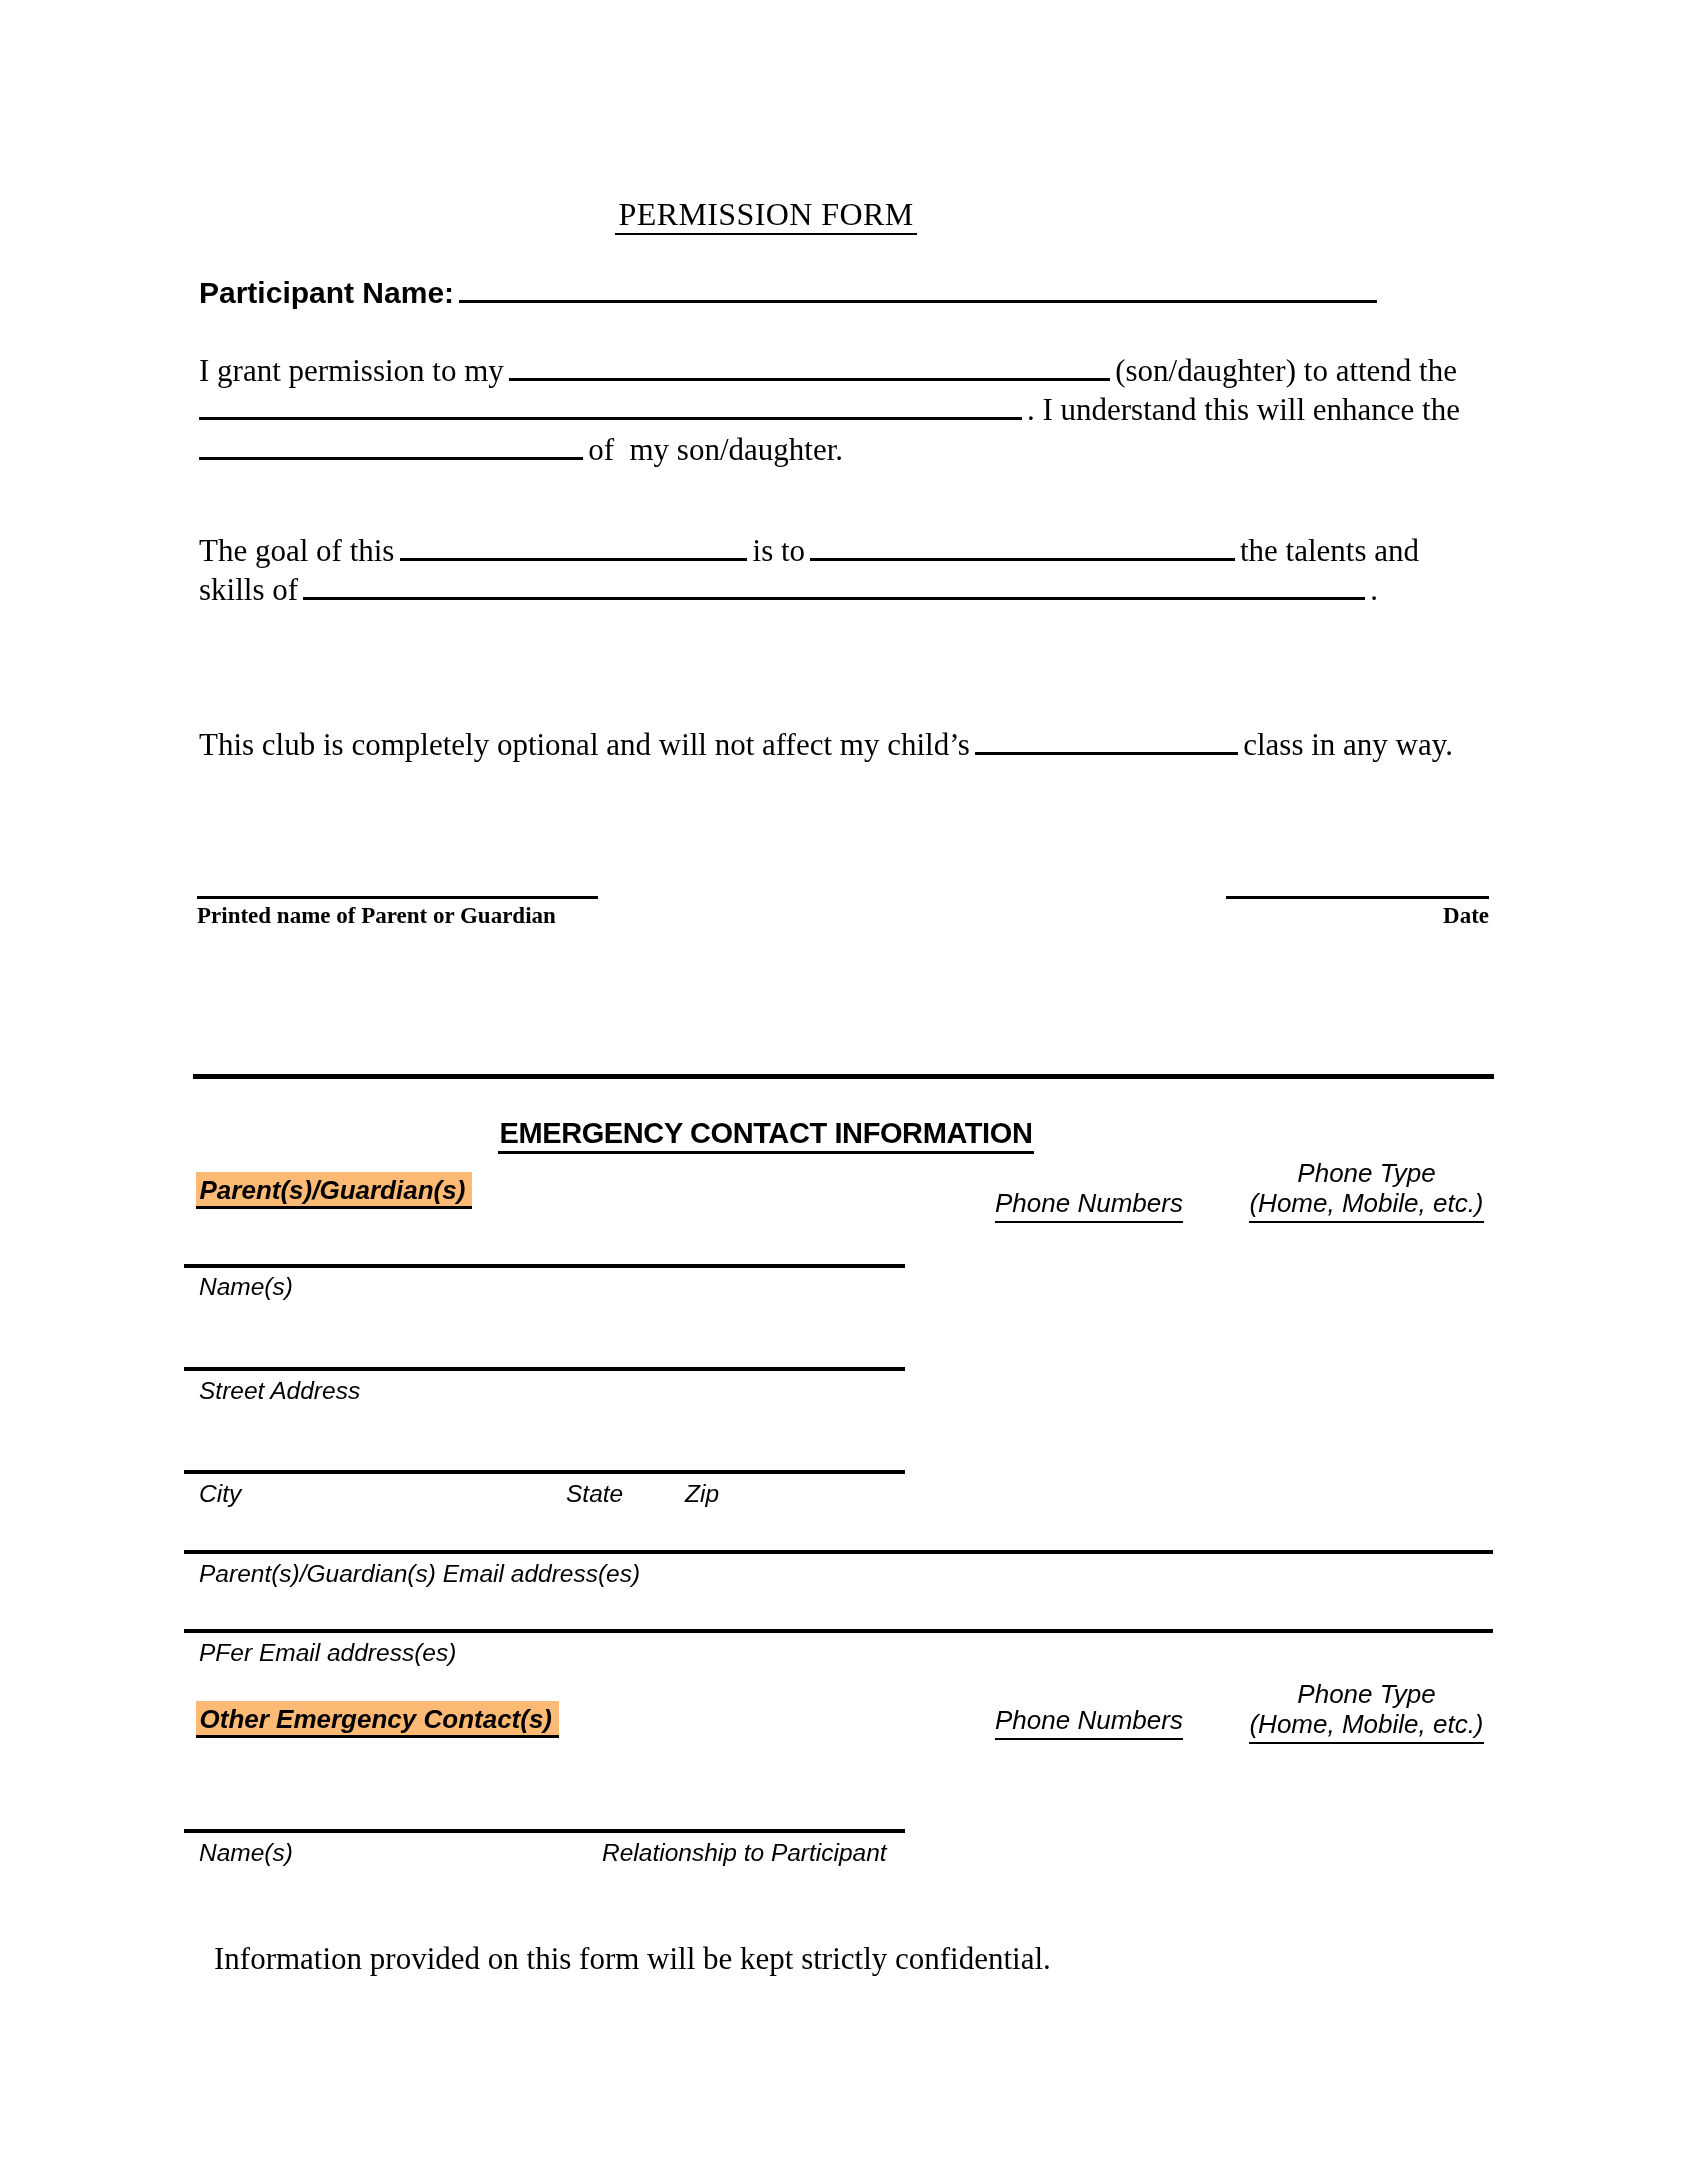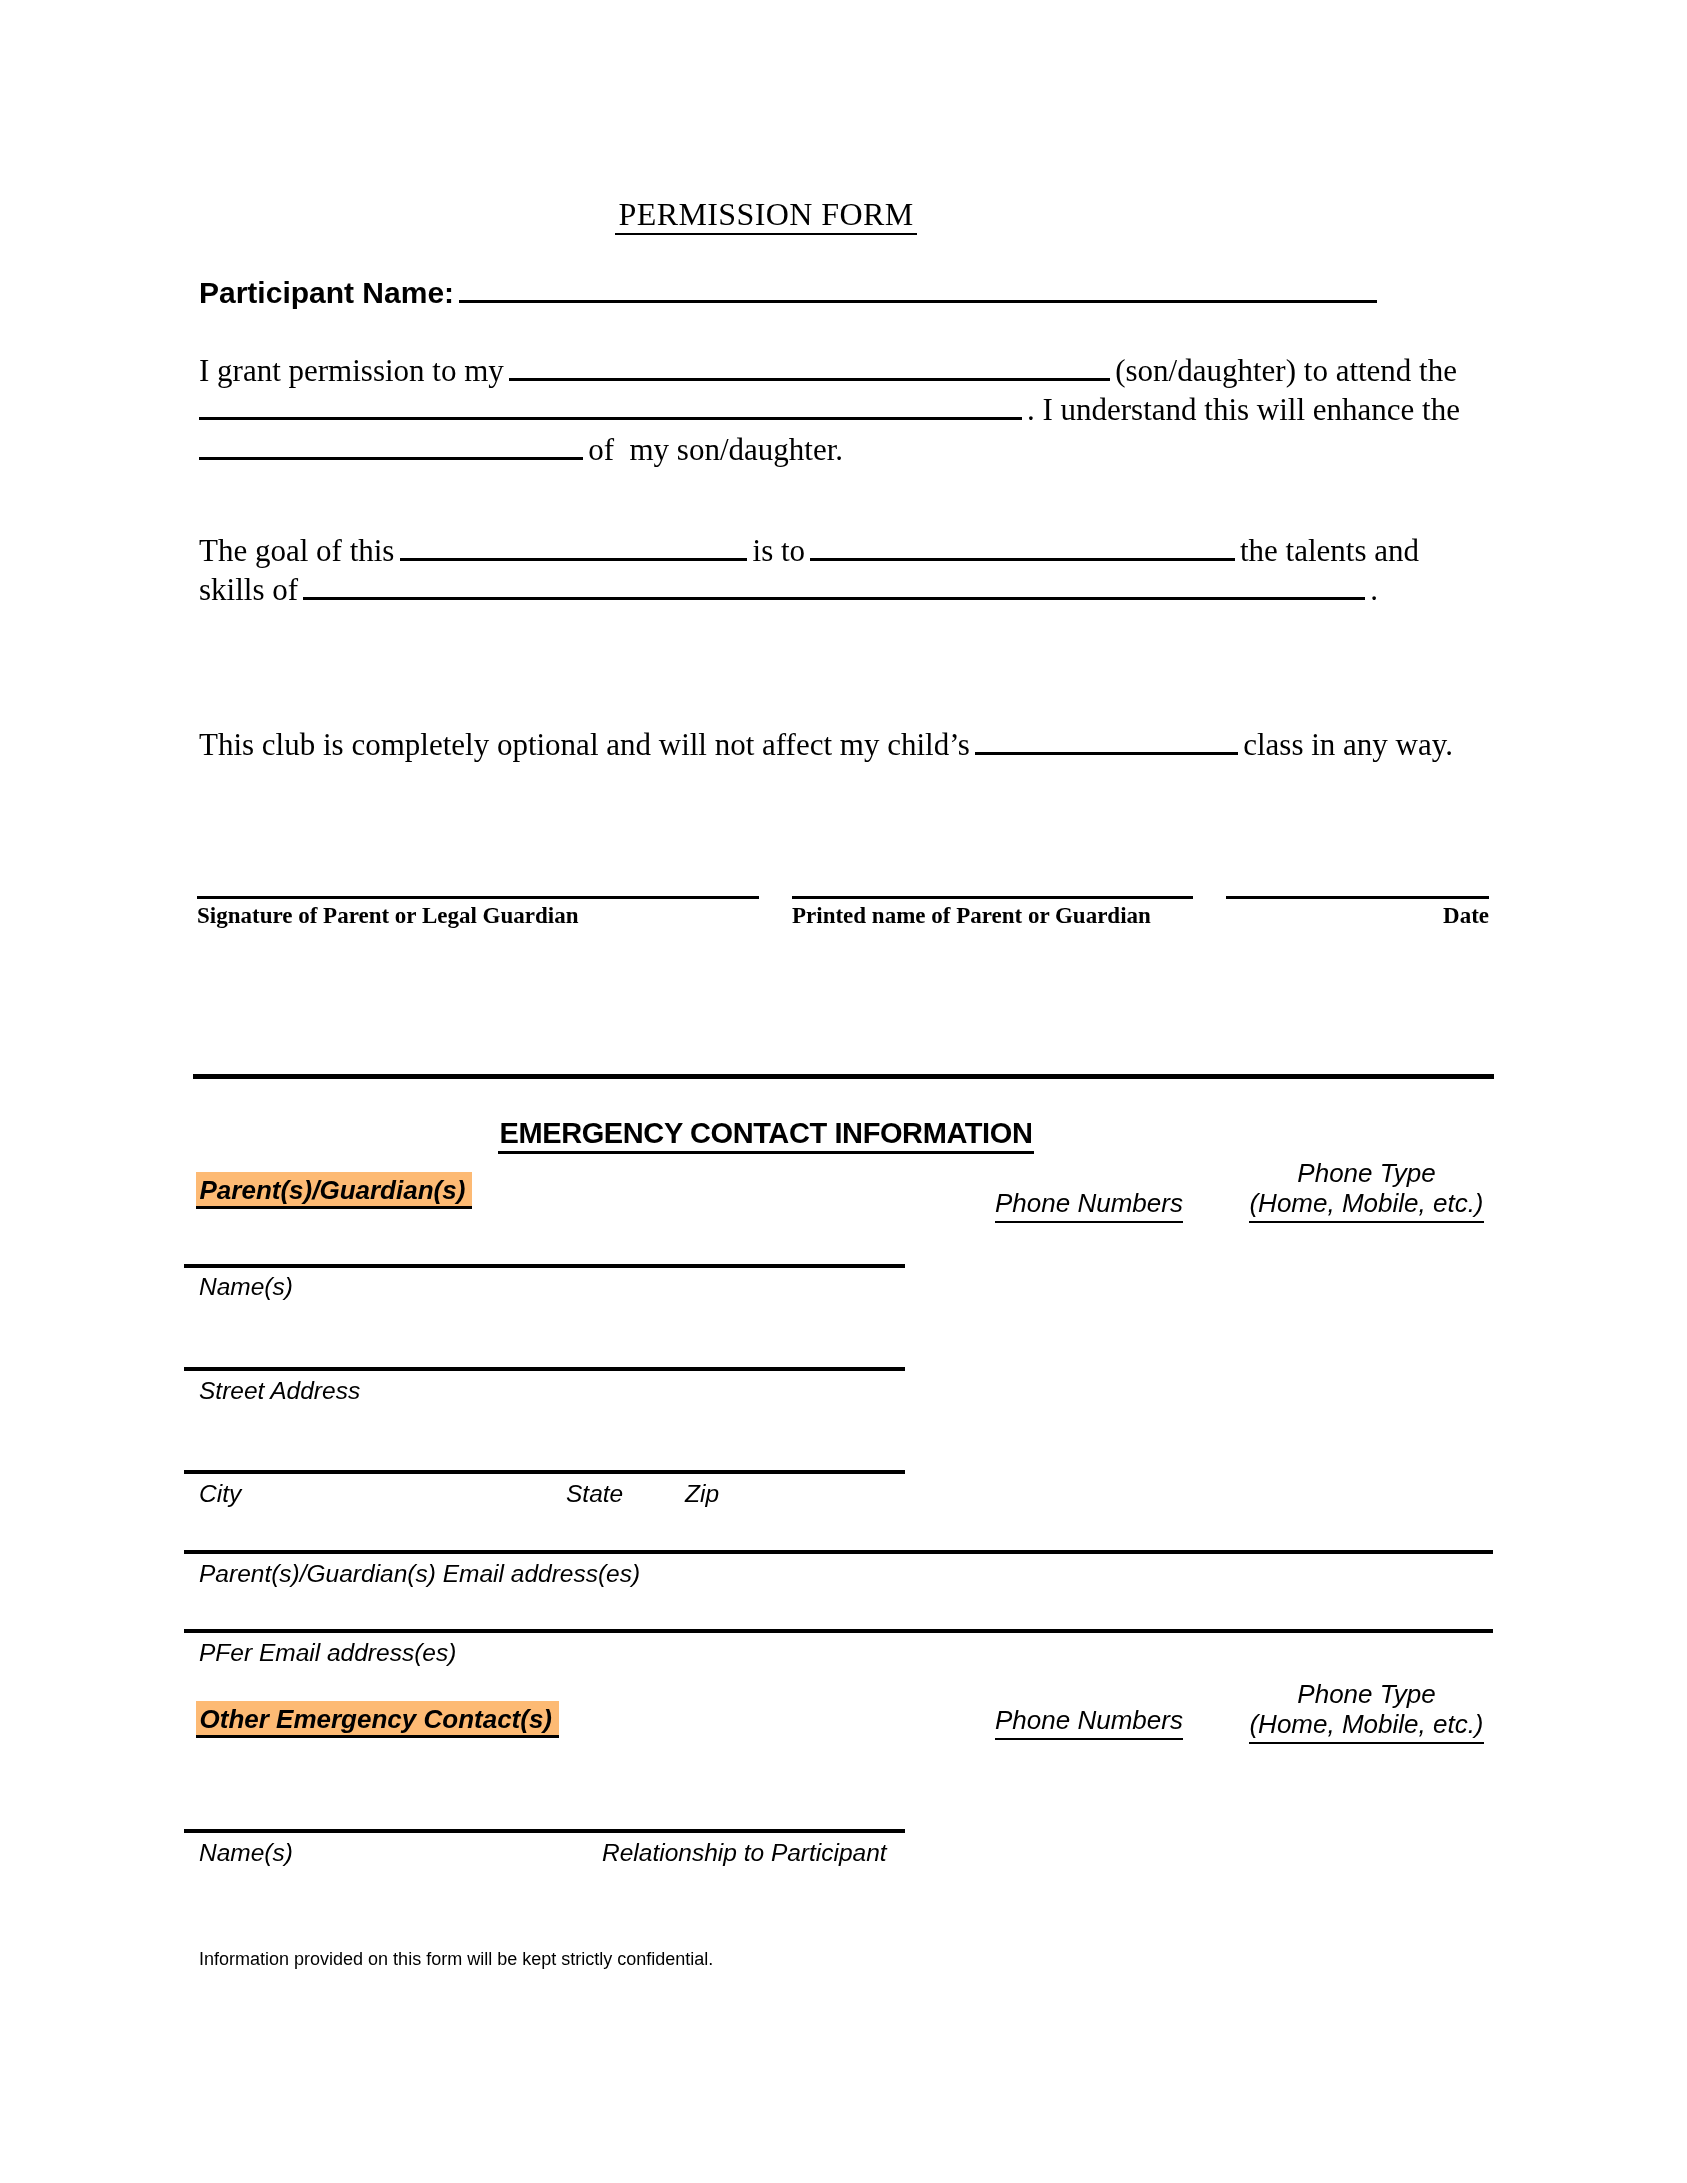--- a/index.html
+++ b/index.html
@@ -55,21 +55,21 @@
     position:absolute; font-family:"Liberation Sans", sans-serif; font-style:italic;
     font-size:26px; line-height:30px; text-align:center; white-space:nowrap;
   }
   .ihdr .u { display:inline-block; border-bottom:2.6px solid #000; padding-bottom:2.6px; }
   .ptwrap { position:absolute; width:253px; text-align:center; font-family:"Liberation Sans", sans-serif; font-style:italic; font-size:26px; line-height:30px; white-space:nowrap; }
   .ptwrap .u { display:inline-block; border-bottom:2.6px solid #000; padding-bottom:2.6px; }
   
   .hline { position:absolute; height:3.5px; background:#000; }
   .flabel { position:absolute; font-family:"Liberation Sans", sans-serif; font-style:italic; font-size:24.5px; line-height:28px; white-space:nowrap; }
   
-  .footer { position:absolute; left:199px; top:1944px; font-family:Liberation Sans, sans-serif; font-size:18px; line-height:30px; }
+  .footer { position:absolute; left:214px; top:1944px; font-family:Liberation Serif, serif; font-size:31px; line-height:30px; }
 </style>
 </head>
 <body>
 
 <div class="page">
 
   <div class="title">
     <span class="t">PERMISSION FORM</span>
   </div>
 
@@ -105,23 +105,20 @@
     <span>.</span>
   </div>
 
   <div class="row" style="left:199px; top:725px; width:1254px;">
     <span>This club is completely optional and will not affect my child’s</span>
     <span class="blankf" style="min-width:105px;"></span>
     <span>class in any way.</span>
   </div>
 
   <div class="sigrow">
-    <div class="sigcol sc1">
-      <span>Signature of Parent or Legal Guardian</span>
-    </div>
     <div class="sigcol sc2">
       <span>Printed name of Parent or Guardian</span>
     </div>
     <div class="sigcol sc3">
       <span>Date</span>
     </div>
   </div>
 
   <div class="divider"></div>
 

